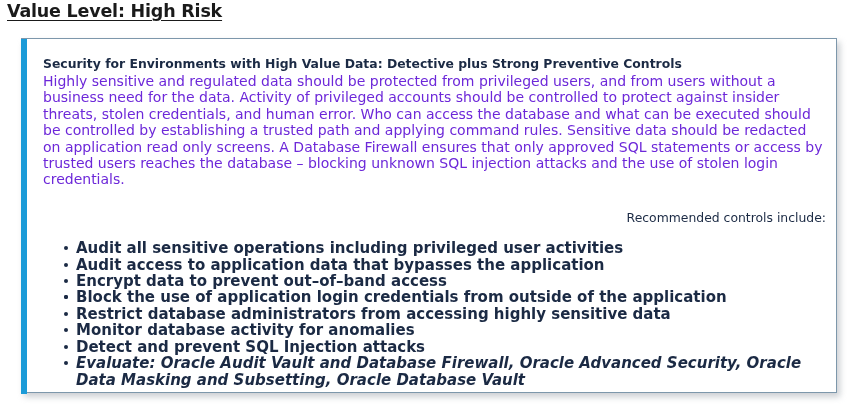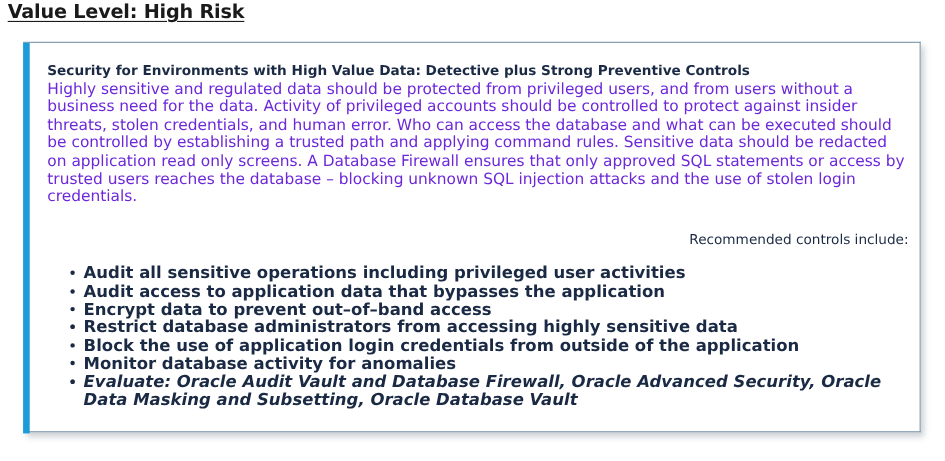--- a/index.html
+++ b/index.html
@@ -169,32 +169,33 @@
           </li>
           <li>
             <span class="bullet-dot"></span>
             <span class="item-text">Encrypt data to prevent out–of–band access</span>
           </li>
           <li>
             <span class="bullet-dot"></span>
           </li>
           <li>
             <span class="bullet-dot"></span>
+            <span class="item-text">Block the use of application login credentials from outside of the application</span>
+          </li>
+          <li>
+            <span class="bullet-dot"></span>
             <span class="item-text">Restrict database administrators from accessing highly sensitive data</span>
           </li>
           <li>
             <span class="bullet-dot"></span>
-            <span class="item-text">Block the use of application login credentials from outside of the application</span>
-          </li>
-          <li>
-            <span class="bullet-dot"></span>
             <span class="item-text">Monitor database activity for anomalies</span>
           </li>
           <li>
             <span class="bullet-dot"></span>
+            <span class="item-text">Detect and prevent SQL Injection attacks</span>
           </li>
           <li class="italic-item">
             <span class="bullet-dot"></span>
             <span class="item-text">Evaluate: Oracle Audit Vault and Database Firewall, Oracle Advanced Security, Oracle Data Masking and Subsetting, Oracle Database Vault</span>
           </li>
         </ul>
 
       </div>
     </div>
   </div>

